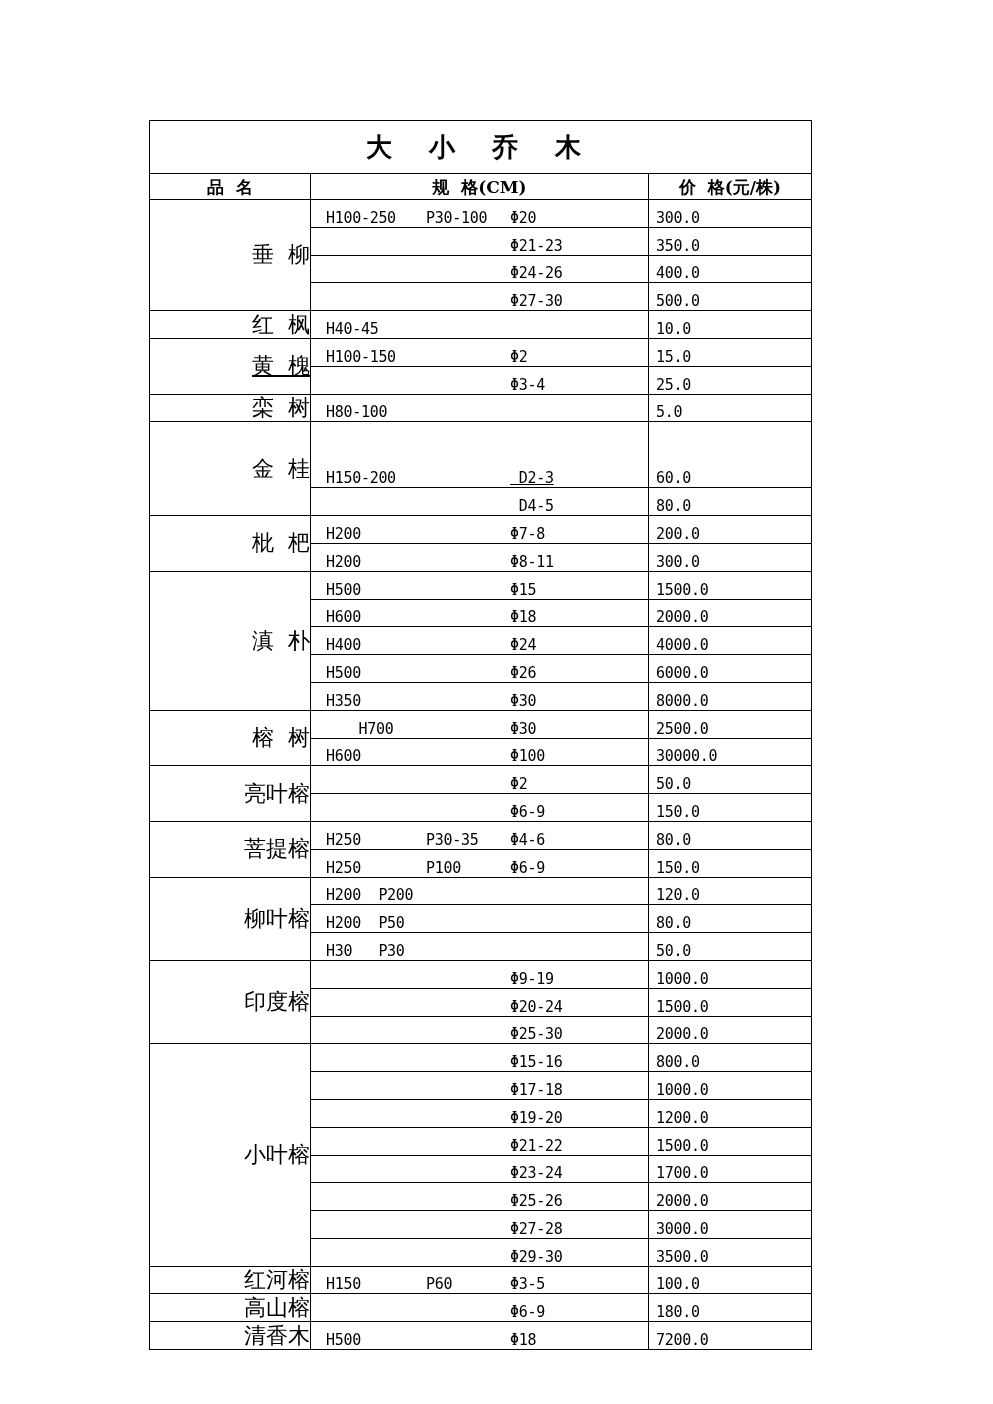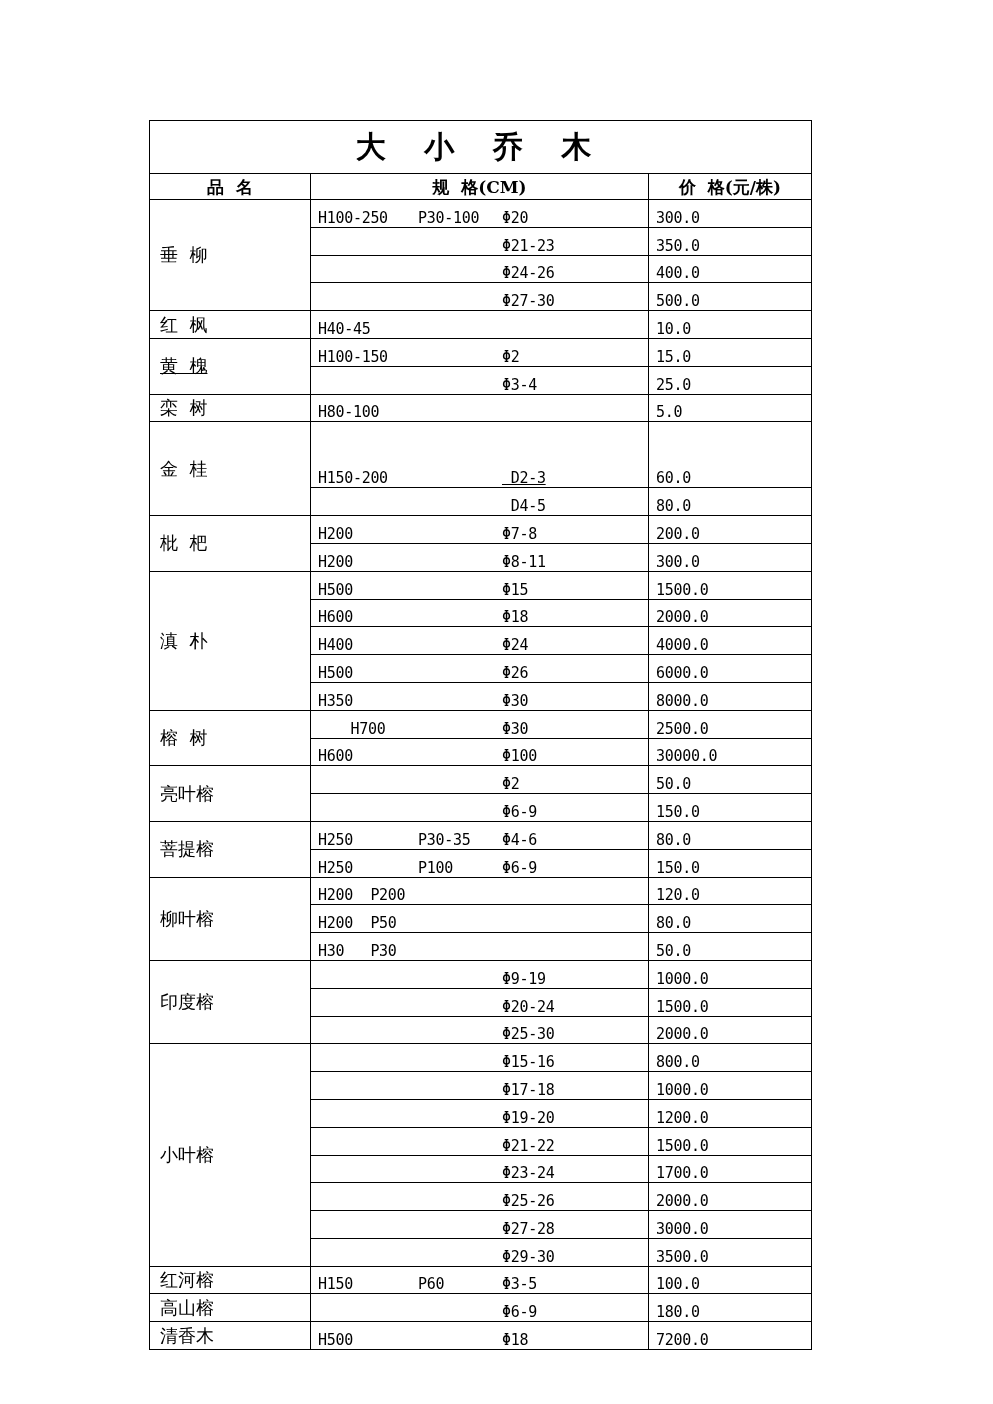--- a/index.html
+++ b/index.html
@@ -1,22 +1,22 @@
 <!DOCTYPE html>
 <html><head>
 <meta charset="utf-8">
 <style>
   html, body { margin:0; padding:0; background:#ffffff; }
   body { width:993px; height:1404px; position:relative; font-family:"DejaVu Serif", serif; color:#000; }
   #sheet { position:absolute; left:149px; top:120px; width:662px; border-collapse:collapse; table-layout:fixed; }
   #sheet td { border:1px solid #000; padding:0; height:25.8px; font-size:16px; line-height:16px; vertical-align:bottom; white-space:nowrap; overflow:hidden; }
-  #sheet td.title { height:52px; text-align:center; vertical-align:middle; font-size:30px; letter-spacing:14px; font-weight:bold; }
+  #sheet td.title { height:52px; text-align:center; vertical-align:middle; font-size:26px; letter-spacing:14px; font-weight:bold; }
   #sheet td.hdr { height:25px; text-align:center; vertical-align:middle; font-weight:bold; font-size:17px; }
-  #sheet td.name { vertical-align:middle; padding-left:10px; font-size:18px; }
-  #sheet td.spec { padding-left:7px; font-family:"DejaVu Sans Mono", monospace; font-size:15px; letter-spacing:-0.3px; padding-bottom:1px; }
+  #sheet td.name { vertical-align:middle; padding-left:10px; font-size:22px;text-align:right; }
+  #sheet td.spec { padding-left:15px; font-family:"DejaVu Sans Mono", monospace; font-size:15px; letter-spacing:-0.3px; padding-bottom:1px; }
   #sheet td.price { padding-left:7px; font-family:"DejaVu Sans Mono", monospace; font-size:15px; letter-spacing:-0.3px; padding-bottom:1px; }
   .s1 { display:inline-block; width:100px; }
   .s2 { display:inline-block; width:84px; }
   .s3 { display:inline-block; }
 </style>
 </head>
 <body>
 
 <table id="sheet">
   <colgroup>

